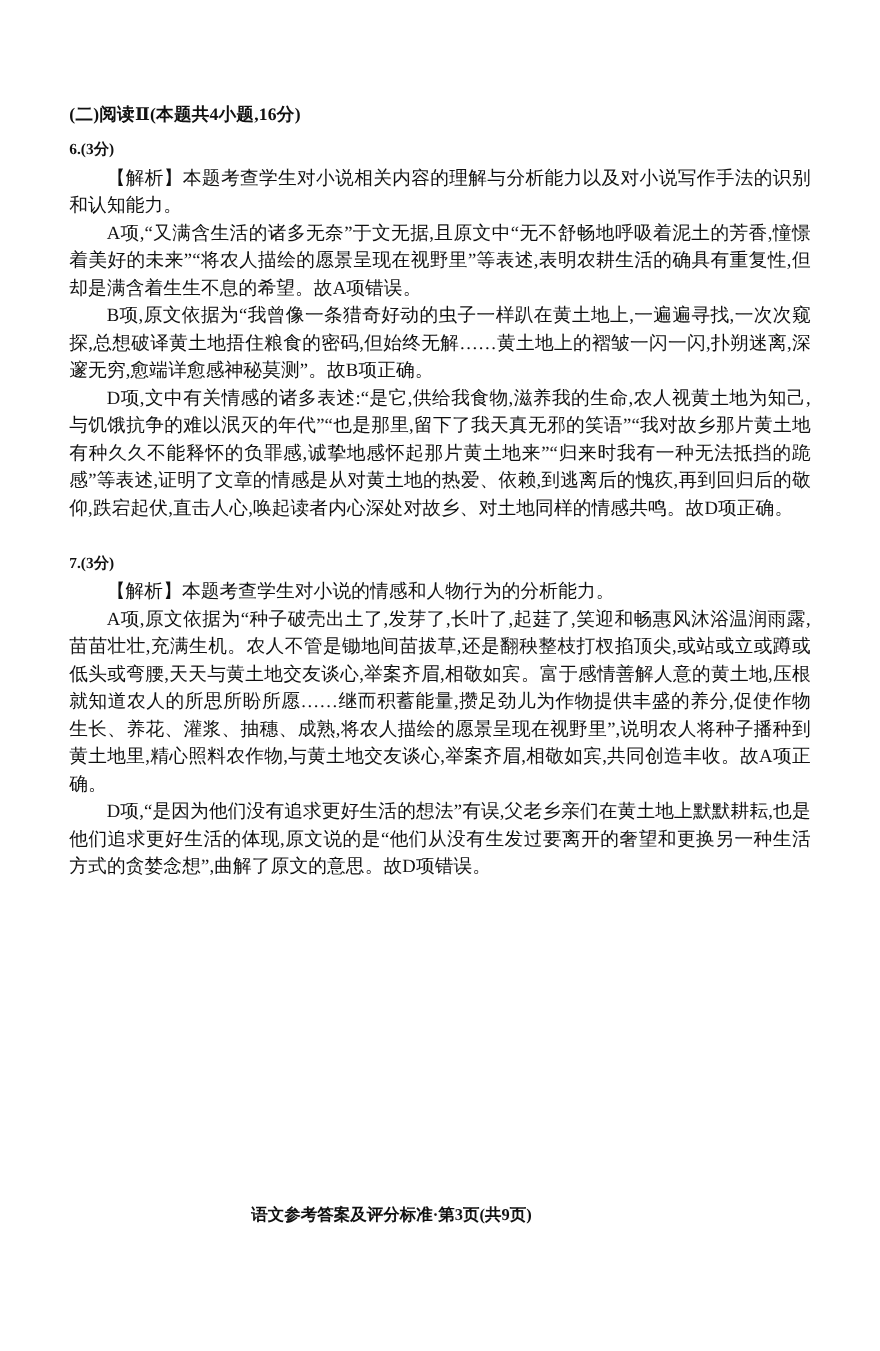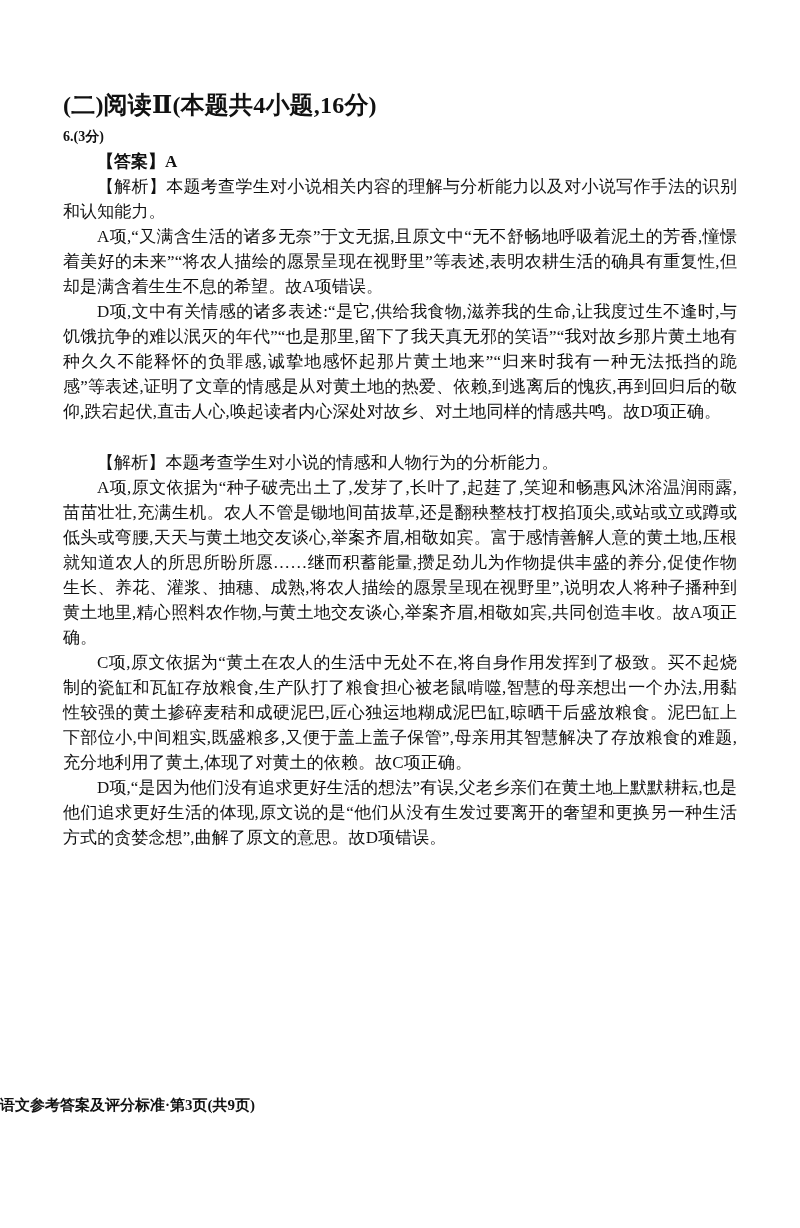--- a/index.html
+++ b/index.html
@@ -12,21 +12,21 @@
     font-family: "Liberation Serif", "DejaVu Serif", serif;
     color: #111111;
   }
   .page {
     position: absolute;
     top: 92px;
     left: 63px;
     width: 674px;
   }
   .section-heading {
-    font-size: 24px;
+    font-size: 16px;
     line-height: 26px;
     font-weight: 700;
     letter-spacing: 0.2px;
   }
   .q-label {
     font-size: 14px;
     line-height: 25px;
     font-weight: 700;
     margin-top: 6px;
   }
@@ -44,42 +44,43 @@
     text-align: justify;
     letter-spacing: 0.1px;
   }
   .question-block { margin-bottom: 0; }
   .question-block + .question-block { margin-top: 26px; }
   .page-footer {
     position: absolute;
     top: 1095px;
     left: 0;
     width: 712px;
+    text-align: center;
     font-size: 15px;
     font-weight: 600;
     line-height: 20px;
   }
 </style>
 </head>
 <body>
 
 <div class="page">
 
   <div class="section-heading">(二)阅读Ⅱ(本题共4小题,16分)</div>
 
   <div class="question-block">
     <div class="q-label">6.(3分)</div>
-    <div class="answer-line">【答案】A</div>
     <p class="body-para">【解析】本题考查学生对小说相关内容的理解与分析能力以及对小说写作手法的识别和认知能力。</p>
     <p class="body-para">A项,“又满含生活的诸多无奈”于文无据,且原文中“无不舒畅地呼吸着泥土的芳香,憧憬着美好的未来”“将农人描绘的愿景呈现在视野里”等表述,表明农耕生活的确具有重复性,但却是满含着生生不息的希望。故A项错误。</p>
-    <p class="body-para">D项,文中有关情感的诸多表述:“是它,供给我食物,滋养我的生命,让我度过生不逢时,与饥饿抗争的难以泯灭的年代”“也是那里,留下了我天真无邪的笑语”“我对故乡那片黄土地有种久久不能释怀的负罪感,诚挚地感怀起那片黄土地来”“归来时我有一种无法抵挡的跪感”等表述,证明了文章的情感是从对黄土地的热爱、依赖,到逃离后的愧疚,再到回归后的敬仰,跌宕起伏,直击人心,唤起读者内心深处对故乡、对土地同样的情感共鸣。故D项正确。</p>
+    <p class="body-para">B项,原文依据为“我曾像一条猎奇好动的虫子一样趴在黄土地上,一遍遍寻找,一次次窥探,总想破译黄土地捂住粮食的密码,但始终无解……黄土地上的褶皱一闪一闪,扑朔迷离,深邃无穷,愈端详愈感神秘莫测”。故B项正确。</p>
+    <p class="body-para">D项,文中有关情感的诸多表述:“是它,供给我食物,滋养我的生命,农人视黄土地为知己,与饥饿抗争的难以泯灭的年代”“也是那里,留下了我天真无邪的笑语”“我对故乡那片黄土地有种久久不能释怀的负罪感,诚挚地感怀起那片黄土地来”“归来时我有一种无法抵挡的跪感”等表述,证明了文章的情感是从对黄土地的热爱、依赖,到逃离后的愧疚,再到回归后的敬仰,跌宕起伏,直击人心,唤起读者内心深处对故乡、对土地同样的情感共鸣。故D项正确。</p>
   </div>
 
   <div class="question-block">
+    <div class="q-label">7.(3分)</div>
     <p class="body-para">【解析】本题考查学生对小说的情感和人物行为的分析能力。</p>
     <p class="body-para">A项,原文依据为“种子破壳出土了,发芽了,长叶了,起莛了,笑迎和畅惠风沐浴温润雨露,苗苗壮壮,充满生机。农人不管是锄地间苗拔草,还是翻秧整枝打杈掐顶尖,或站或立或蹲或低头或弯腰,天天与黄土地交友谈心,举案齐眉,相敬如宾。富于感情善解人意的黄土地,压根就知道农人的所思所盼所愿……继而积蓄能量,攒足劲儿为作物提供丰盛的养分,促使作物生长、养花、灌浆、抽穗、成熟,将农人描绘的愿景呈现在视野里”,说明农人将种子播种到黄土地里,精心照料农作物,与黄土地交友谈心,举案齐眉,相敬如宾,共同创造丰收。故A项正确。</p>
-    <p class="body-para">C项,原文依据为“黄土在农人的生活中无处不在,将自身作用发挥到了极致。买不起烧制的瓷缸和瓦缸存放粮食,生产队打了粮食担心被老鼠啃噬,智慧的母亲想出一个办法,用黏性较强的黄土掺碎麦秸和成硬泥巴,匠心独运地糊成泥巴缸,晾晒干后盛放粮食。泥巴缸上下部位小,中间粗实,既盛粮多,又便于盖上盖子保管”,母亲用其智慧解决了存放粮食的难题,充分地利用了黄土,体现了对黄土的依赖。故C项正确。</p>
     <p class="body-para">D项,“是因为他们没有追求更好生活的想法”有误,父老乡亲们在黄土地上默默耕耘,也是他们追求更好生活的体现,原文说的是“他们从没有生发过要离开的奢望和更换另一种生活方式的贪婪念想”,曲解了原文的意思。故D项错误。</p>
   </div>
 
 </div>
 
 <div class="page-footer">语文参考答案及评分标准·第3页(共9页)</div>
 
 </body></html>

